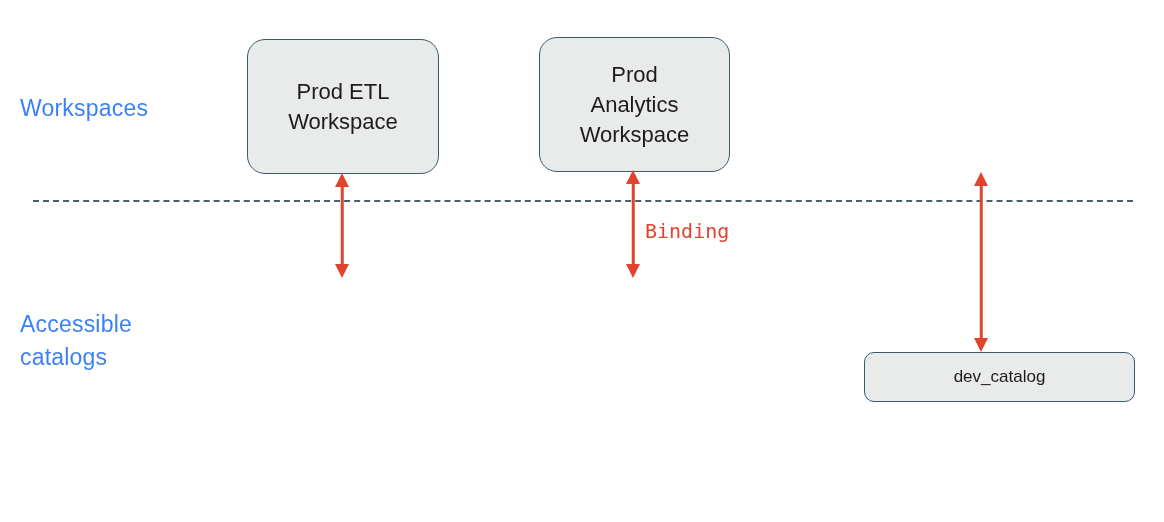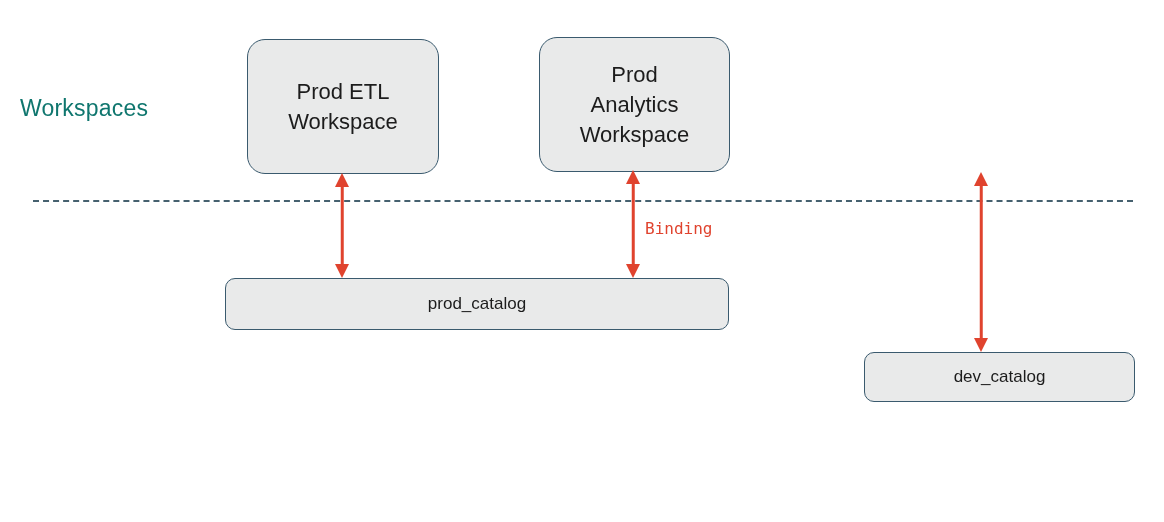--- a/index.html
+++ b/index.html
@@ -6,21 +6,21 @@
     --box-fill:#e9eaea;
     --box-border:#3a5a6e;
     --arrow-red:#e0432e;
     --divider:#46616f;
     --text:#1c1c1c;
   }
   html,body{margin:0;padding:0;background:#ffffff;}
   body{font-family:"Liberation Sans",sans-serif;color:var(--text);}
   .canvas{position:relative;width:1164px;height:522px;background:#ffffff;overflow:hidden;}
 
-  .row-label{position:absolute;font-size:23px;line-height:33px;color:#0f766e;letter-spacing:.2px;}
+  .row-label{position:absolute;font-size:23px;line-height:33px;color:#3b82f6;letter-spacing:.2px;}
   #lbl-workspaces{left:20px;top:92px;}
   #lbl-catalogs{left:20px;top:308px;width:150px;}
 
   .ws-box{
     position:absolute;
     background:var(--box-fill);
     border:1.6px solid var(--box-border);
     border-radius:18px;
     display:flex;align-items:center;justify-content:center;
     text-align:center;
@@ -58,30 +58,31 @@
     top:11px;bottom:11px;width:2.5px;background:var(--arrow-red);
   }
   .varrow .head{position:absolute;left:50%;transform:translateX(-50%);width:0;height:0;
     border-left:7px solid transparent;border-right:7px solid transparent;}
   .varrow .head.up{top:0;border-bottom:14px solid var(--arrow-red);}
   .varrow .head.down{bottom:0;border-top:14px solid var(--arrow-red);}
 
   .binding-label{
     position:absolute;left:645px;top:219px;
     font-family:"DejaVu Sans Mono",monospace;
-    font-size:16px;color:var(--arrow-red);
+    font-size:20px;color:var(--arrow-red);
   }
 </style>
 </head>
 <body>
 
 <div class="canvas">
 
   <div class="row-label" id="lbl-workspaces">Workspaces</div>
 
+  <div class="row-label" id="lbl-catalogs">Accessible catalogs</div>
 
   <div class="ws-box" id="ws-prod-analytics">
     <span class="ws-text">Prod Analytics Workspace</span>
   </div>
 
   <div class="ws-box" id="ws-prod-etl">
     <span class="ws-text">Prod ETL Workspace</span>
   </div>
 
 
@@ -100,21 +101,18 @@
   </div>
 
   <div class="varrow" id="arrow-dev">
     <span class="head up"></span>
     <span class="shaft"></span>
     <span class="head down"></span>
   </div>
 
   <div class="binding-label">Binding</div>
 
-  <div class="cat-box" id="cat-prod">
-    <span>prod_catalog</span>
-  </div>
 
   <div class="cat-box" id="cat-dev">
     <span>dev_catalog</span>
   </div>
 
 </div>
 
 </body></html>

